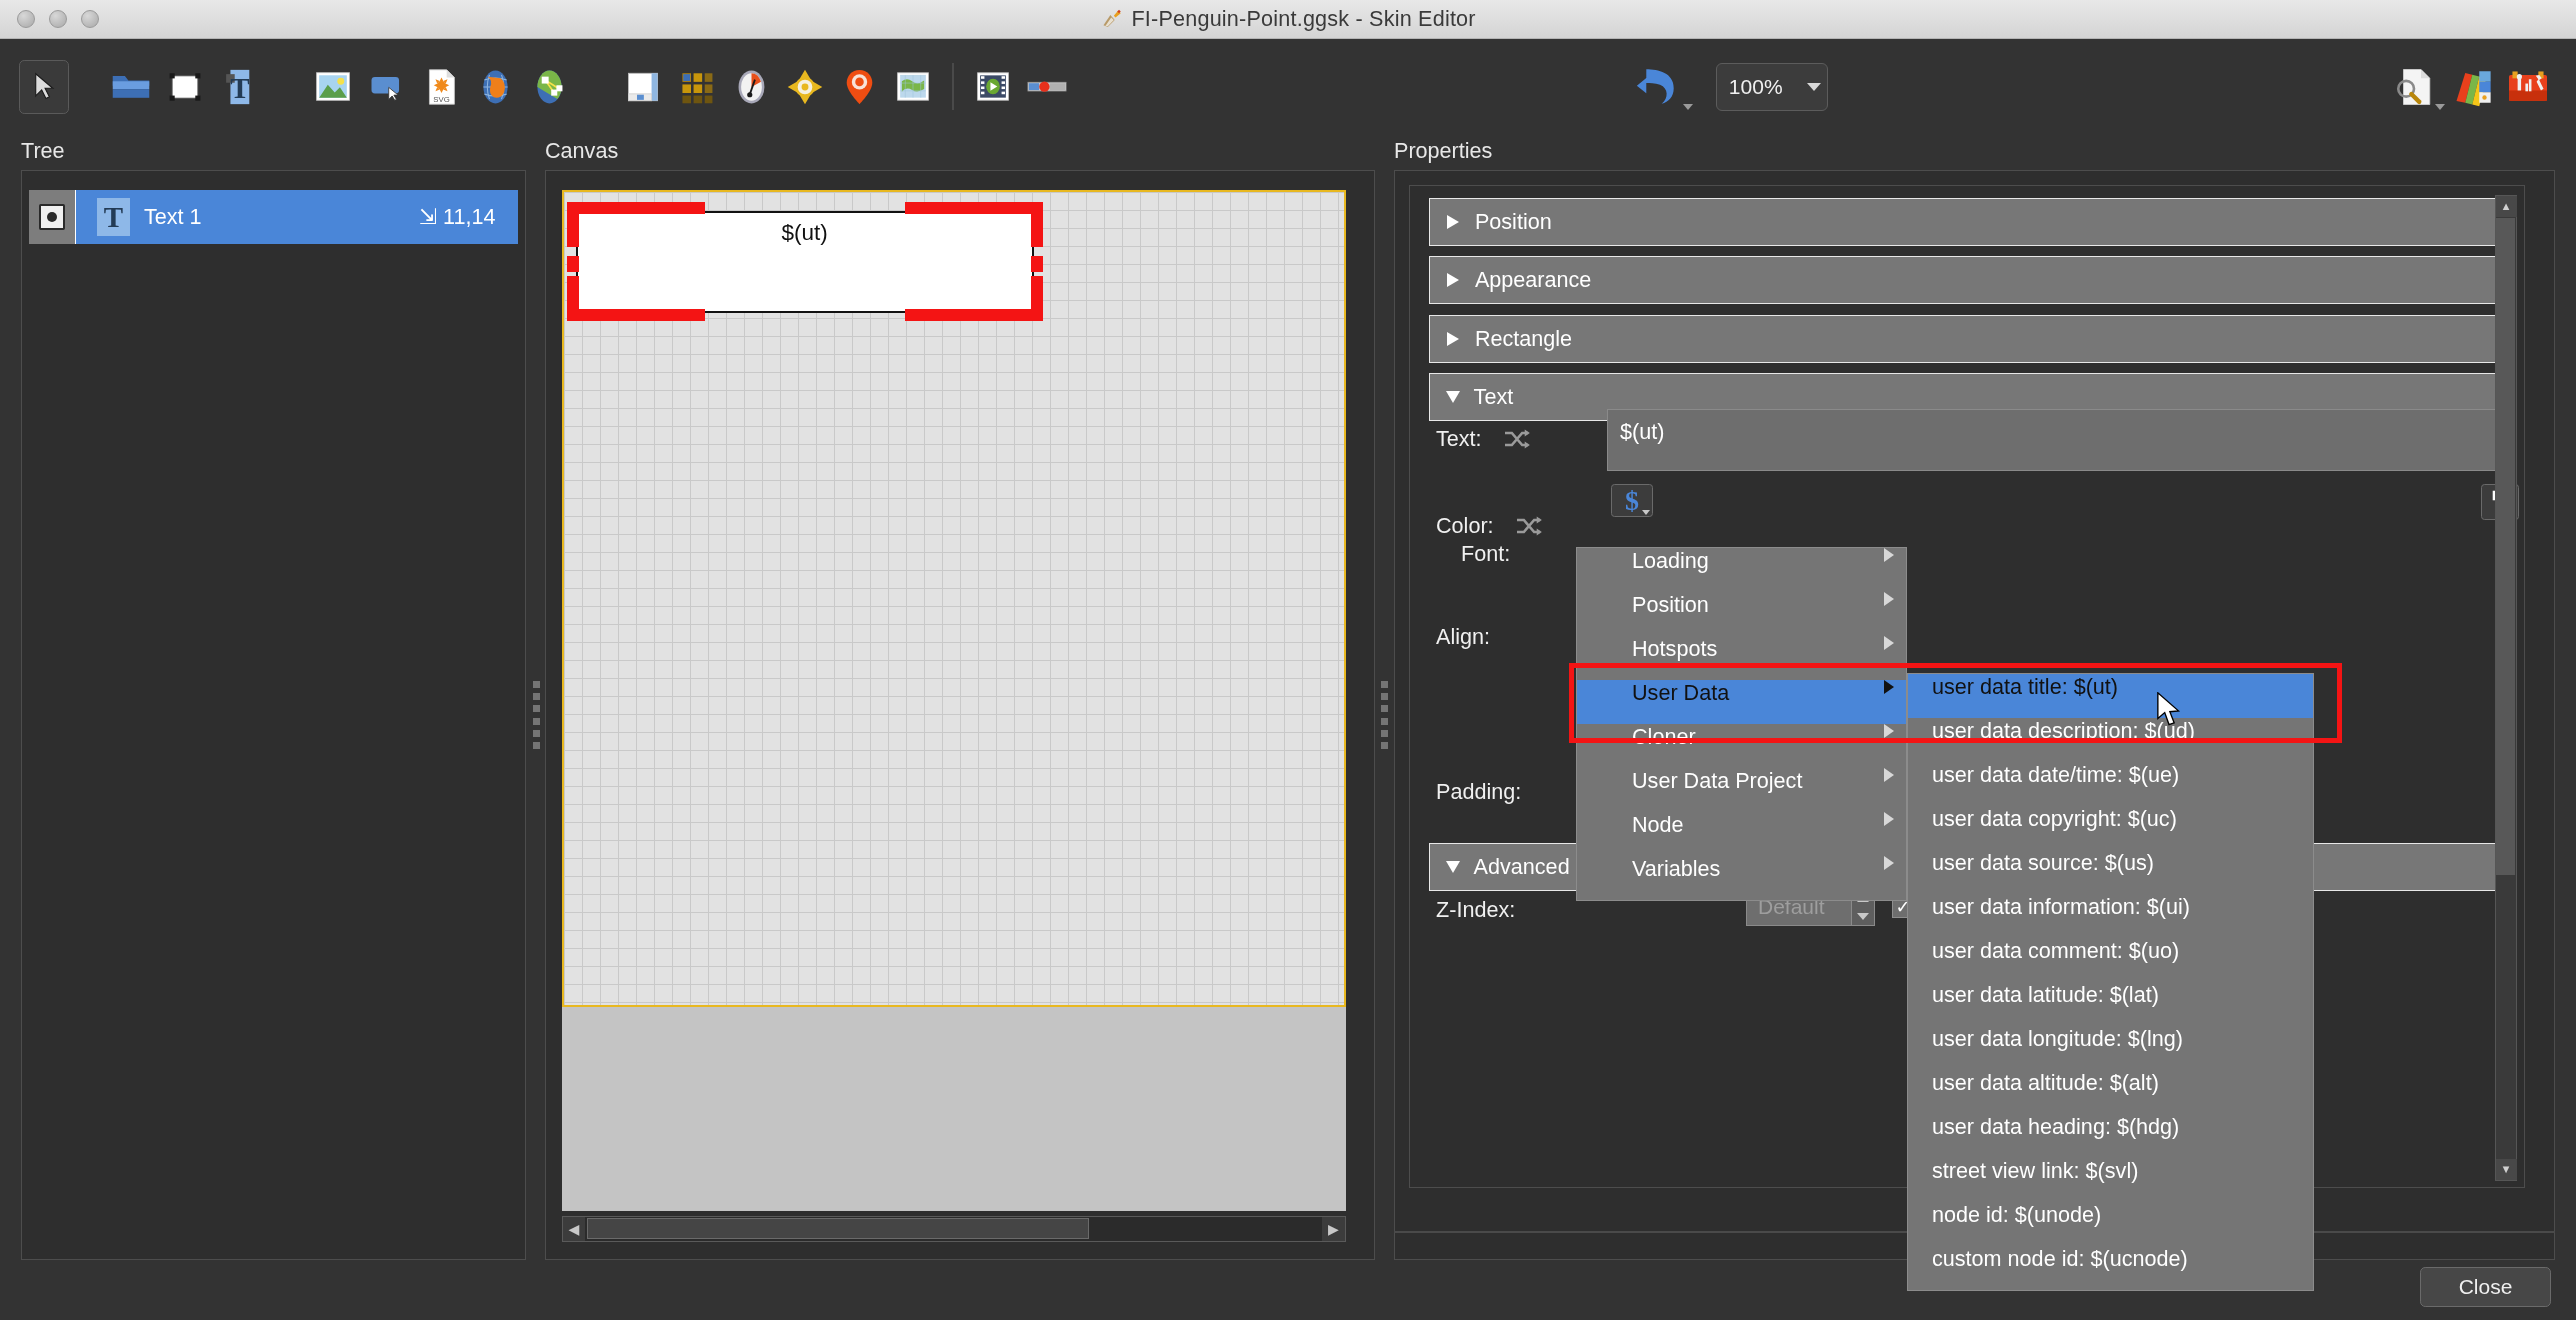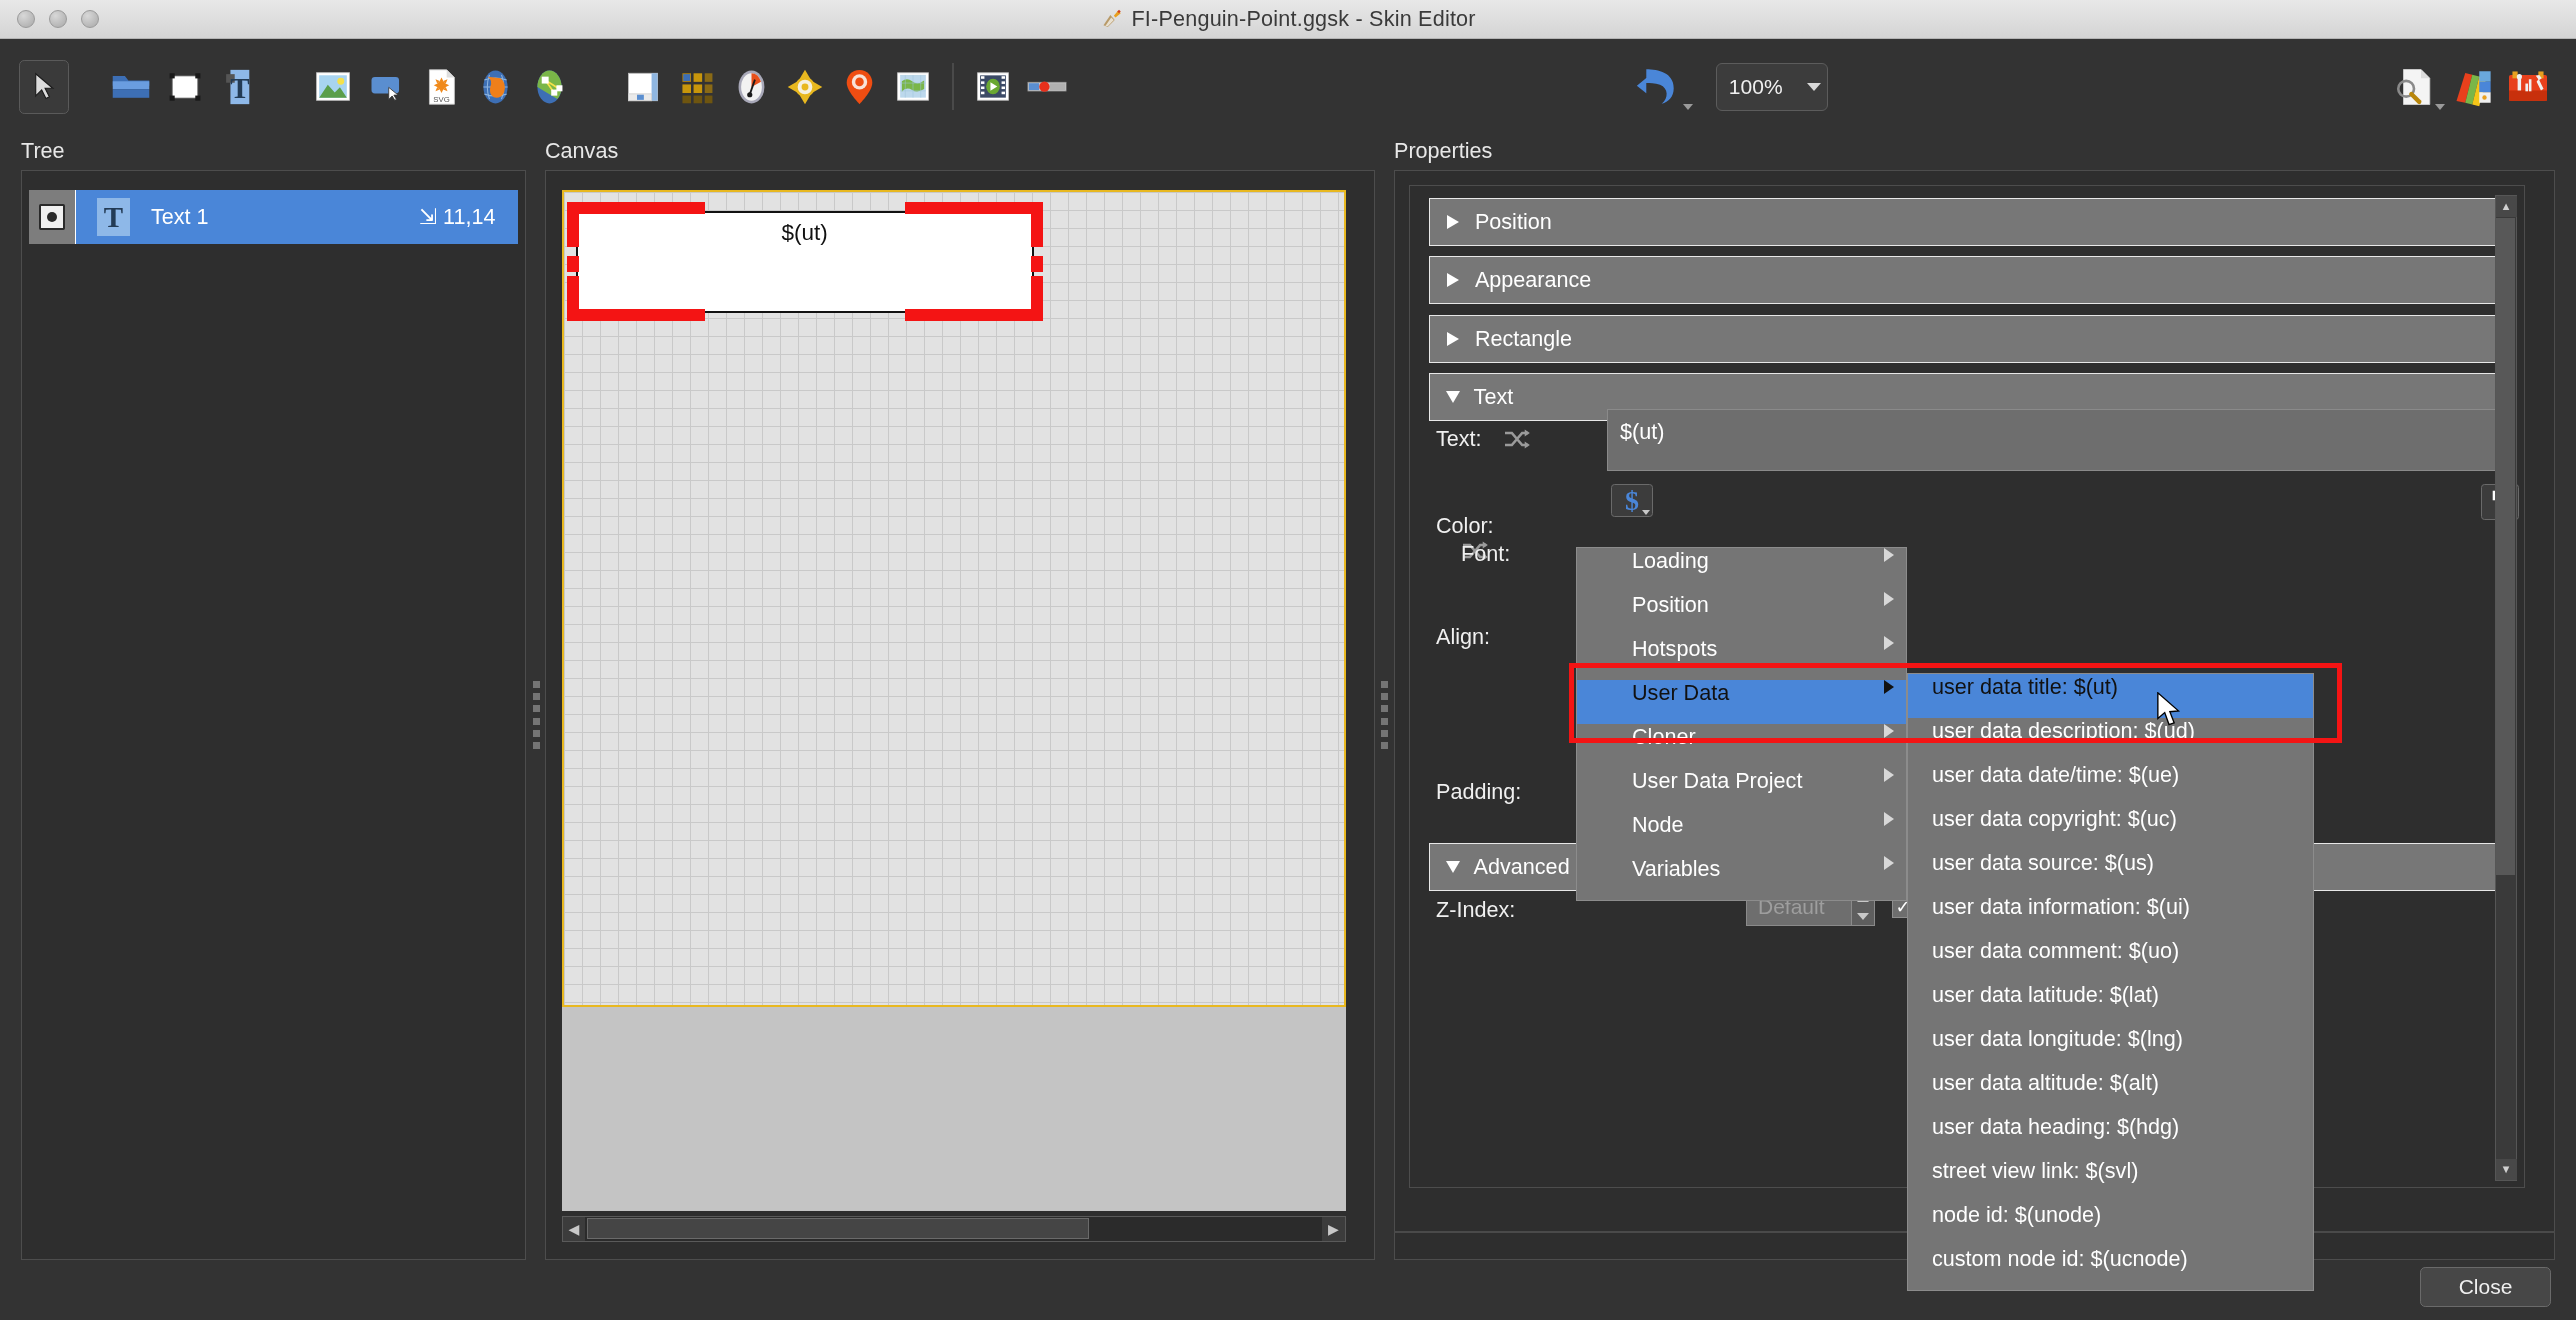--- a/index.html
+++ b/index.html
@@ -79,21 +79,21 @@
     border-right: 1.7px solid #ffffff;
   }
   .eye-box { width: 26px; height: 26px; border: 2.6px solid #2a2a2a; background:#f0f0f0;
              display:flex; align-items:center; justify-content:center; border-radius:1.7px;}
   .eye-pupil { width: 10.4px; height: 10.4px; border-radius: 50%; background: #2a2a2a; }
   .tree-ticon {
     margin-left: 21px; width: 33px; height: 38px; background: #8eb8e8;
     color: #233b55; font-family: "Liberation Serif", serif; font-weight: bold;
     font-size: 29px; display: flex; align-items: center; justify-content: center;
   }
-  .tree-name { margin-left: 21px; color: #ffffff; font-size: 21.6px; flex: 1; }
+  .tree-name { margin-left: 14px; color: #ffffff; font-size: 21.6px; flex: 1; }
   .tree-coord { color: #ffffff; font-size: 21.6px; margin-right: 22.5px; }
 
   
   .canvas-panel {
     position: absolute; left: 545px; top: 170px; width: 830px; height: 1090px;
     background: #2e2e2e; border: 0.9px solid #4d4d4d;
   }
   .canvas-stage {
     position: absolute; left: 15.6px; top: 19px; width: 784px; height: 1021px;
     background: #c4c4c4; overflow: hidden;
@@ -593,21 +593,21 @@
       <span style="position:absolute;right:1.7px;bottom:0.9px;width:0;height:0;border-left:4.3px solid transparent;border-right:4.3px solid transparent;border-top:5.2px solid #c8c8c8;"></span>
     </div>
 
     <div class="sq-btn" style="position:absolute; left:1071px; top:298px; width:38px; height:36px;">
       <svg width="21" height="26" viewBox="0 0 24 30">
         <rect x="3" y="2" width="18" height="11" fill="#ffffff"></rect>
         <path d="M12 2 L18 9 H14 V21 H18 L12 28 L6 21 H10 V9 H6 Z" fill="#4a86d8"></path>
       </svg>
     </div>
 
-    <div class="prop-row" style="left:26px; top:327px;flex-direction:column;">
+    <div class="prop-row" style="left:26px; top:327px;">
       <span class="prop-label">Color:</span>
       <svg width="28" height="24" viewBox="0 0 32 28" style="margin-left:21px">
         <path d="M2 7 h8 l12 14 h7 M2 21 h8 l12 -14 h7" stroke="#9a9a9a" stroke-width="3" fill="none"></path>
         <path d="M25 3 l6 4 l-6 4 Z M25 17 l6 4 l-6 4 Z" fill="#9a9a9a"></path>
       </svg>
     </div>
 
     <div class="prop-row" style="left:26px; top:355px;margin-left:25px;">
       <span class="prop-label">Font:</span>
     </div>

